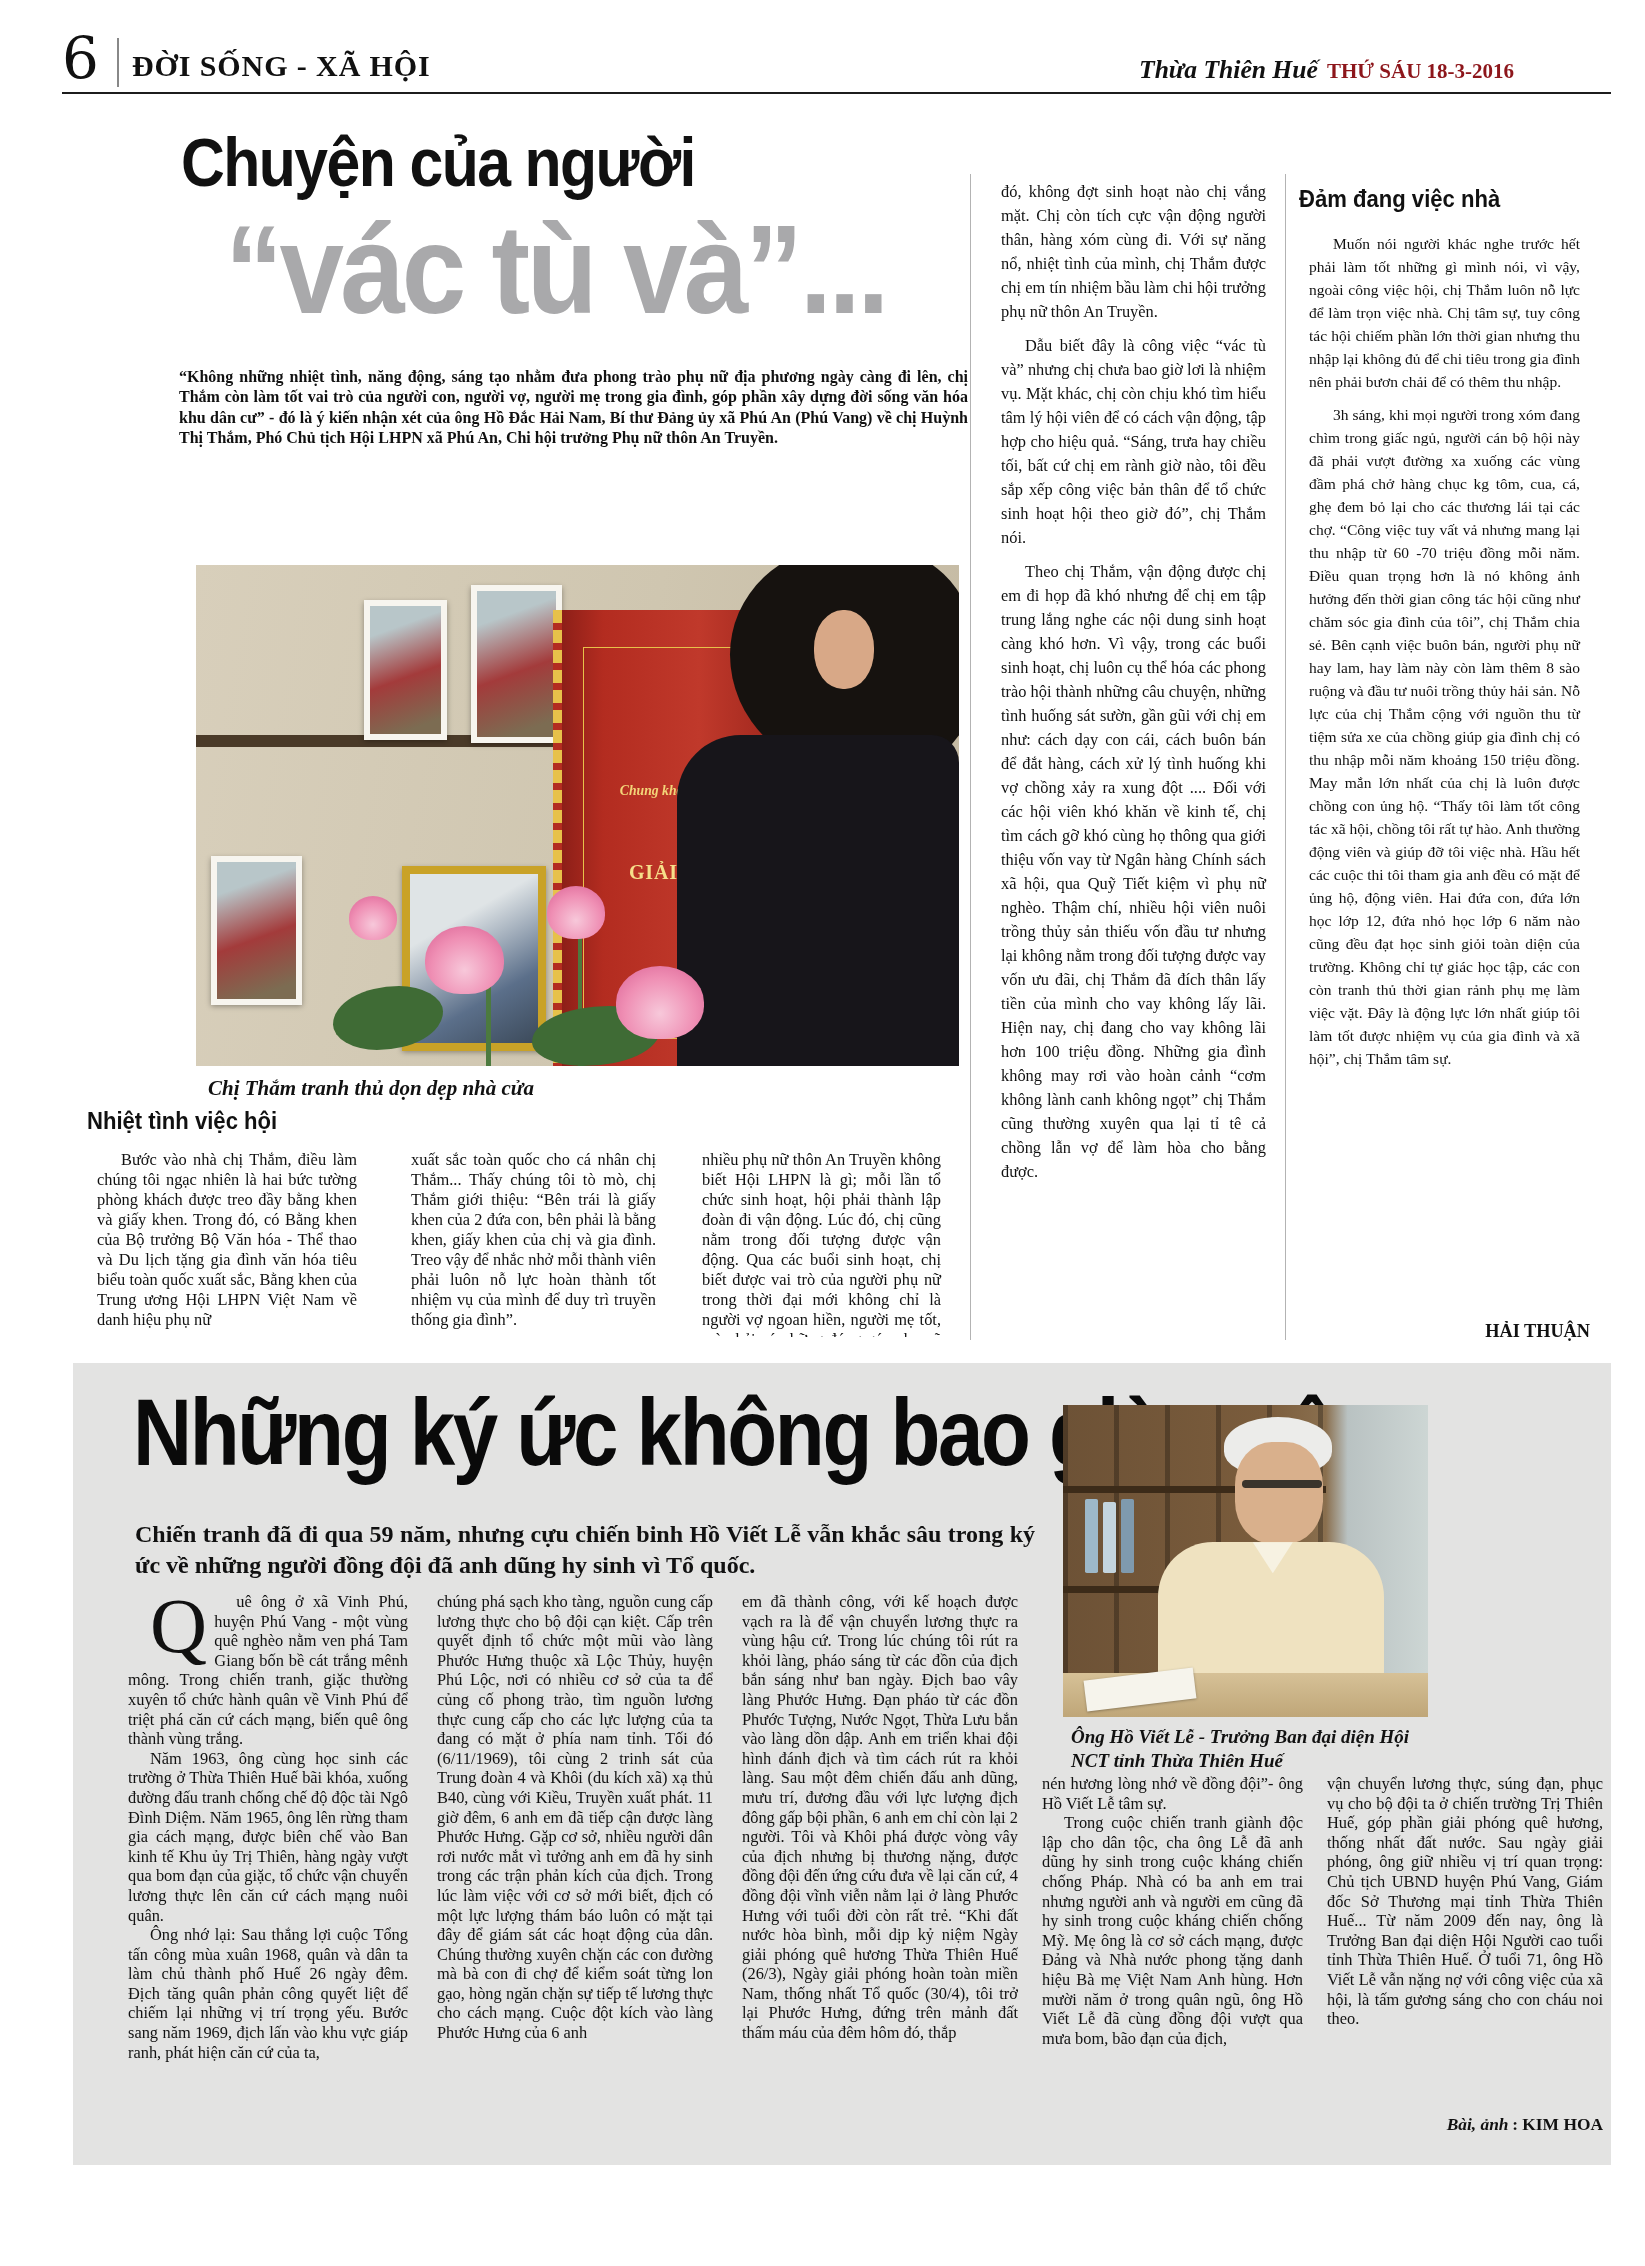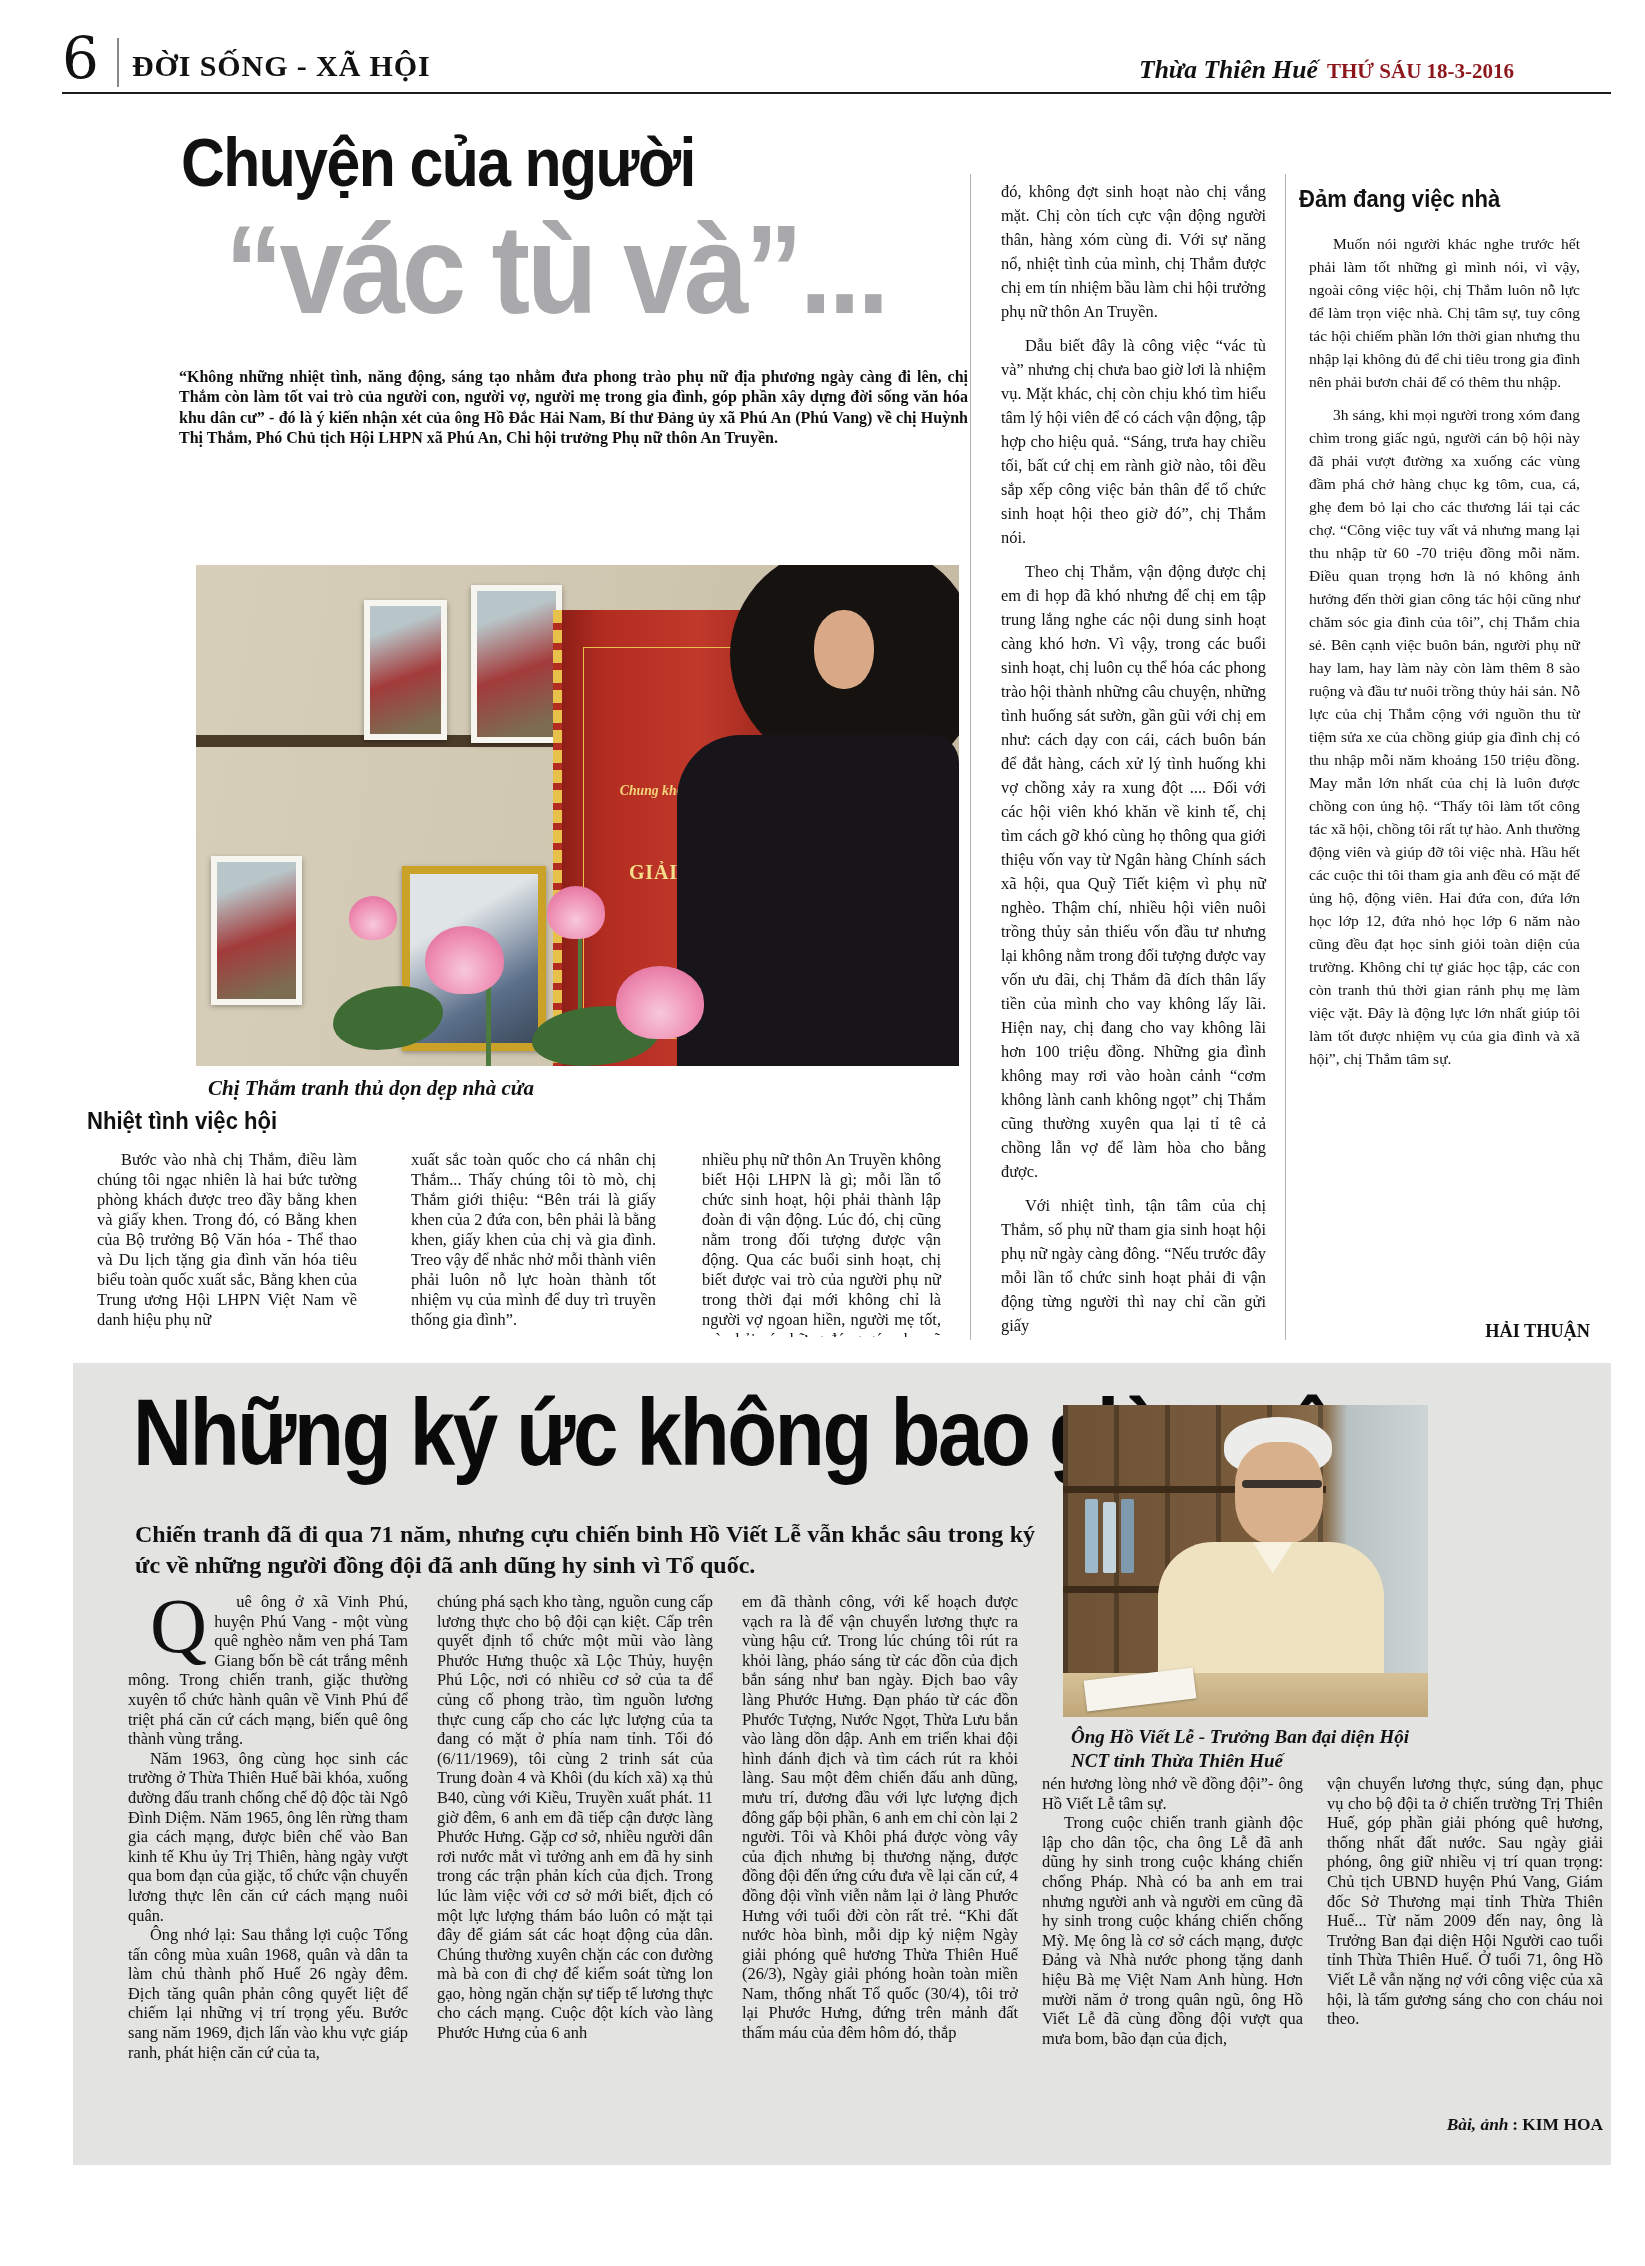--- a/index.html
+++ b/index.html
@@ -149,37 +149,36 @@
       <p>nhiều phụ nữ thôn An Truyền không biết Hội LHPN là gì; mỗi lần tổ chức sinh hoạt, hội phải thành lập đoàn đi vận động. Lúc đó, chị cũng nằm trong đối tượng được vận động. Qua các buổi sinh hoạt, chị biết được vai trò của người phụ nữ trong thời đại mới không chỉ là người vợ ngoan hiền, người mẹ tốt, mà phải có những đóng góp cho xã hội. Từ</p>
     </div>
 
   <div class="abs vrule" style="left:970px;top:174px;height:1166px;"></div>
   <div class="abs vrule" style="left:1285px;top:174px;height:1166px;"></div>
 
   <div class="abs bodycol c-mid cont" style="left:991px;top:170px;width:285px;height:1181px;">
       <p>đó, không đợt sinh hoạt nào chị vắng mặt. Chị còn tích cực vận động người thân, hàng xóm cùng đi. Với sự năng nổ, nhiệt tình của mình, chị Thắm được chị em tín nhiệm bầu làm chi hội trưởng phụ nữ thôn An Truyền.</p>
       <p>Dẫu biết đây là công việc “vác tù và” nhưng chị chưa bao giờ lơi là nhiệm vụ. Mặt khác, chị còn chịu khó tìm hiểu tâm lý hội viên để có cách vận động, tập hợp cho hiệu quả. “Sáng, trưa hay chiều tối, bất cứ chị em rành giờ nào, tôi đều sắp xếp công việc bản thân để tổ chức sinh hoạt hội theo giờ đó”, chị Thắm nói.</p>
       <p>Theo chị Thắm, vận động được chị em đi họp đã khó nhưng để chị em tập trung lắng nghe các nội dung sinh hoạt càng khó hơn. Vì vậy, trong các buổi sinh hoạt, chị luôn cụ thể hóa các phong trào hội thành những câu chuyện, những tình huống sát sườn, gần gũi với chị em như: cách dạy con cái, cách buôn bán để đắt hàng, cách xử lý tình huống khi vợ chồng xảy ra xung đột .... Đối với các hội viên khó khăn về kinh tế, chị tìm cách gỡ khó cùng họ thông qua giới thiệu vốn vay từ Ngân hàng Chính sách xã hội, qua Quỹ Tiết kiệm vì phụ nữ nghèo. Thậm chí, nhiều hội viên nuôi trồng thủy sản thiếu vốn đầu tư nhưng lại không nằm trong đối tượng được vay vốn ưu đãi, chị Thắm đã đích thân lấy tiền của mình cho vay không lấy lãi. Hiện nay, chị đang cho vay không lãi hơn 100 triệu đồng. Những gia đình không may rơi vào hoàn cảnh “cơm không lành canh không ngọt” chị Thắm cũng thường xuyên qua lại tỉ tê cả chồng lẫn vợ để làm hòa cho bằng được.</p>
-      <p>Với nhiệt tình, tận tâm của chị Thắm, số phụ nữ tham gia sinh hoạt hội phụ nữ ngày càng đông. “Nếu trước đây mỗi lần tổ chức sinh hoạt phải đi vận động từng người thì nay chỉ cần gửi giấy</p>
     </div>
 
   <div class="abs" style="left:1299px;top:170px;width:291px;height:1184px;">
     <div class="subhead" style="margin:14.6px 0 9.1px 0;">Đảm đang việc nhà</div>
     <div class="bodycol c-mid5" style="width:291px;height:959px;">
         <p>Muốn nói người khác nghe trước hết phải làm tốt những gì mình nói, vì vậy, ngoài công việc hội, chị Thắm luôn nỗ lực để làm trọn việc nhà. Chị tâm sự, tuy công tác hội chiếm phần lớn thời gian nhưng thu nhập lại không đủ để chi tiêu trong gia đình nên phải bươn chải để có thêm thu nhập.</p>
         <p>3h sáng, khi mọi người trong xóm đang chìm trong giấc ngủ, người cán bộ hội này đã phải vượt đường xa xuống các vùng đầm phá chở hàng chục kg tôm, cua, cá, ghẹ đem bỏ lại cho các thương lái tại các chợ. “Công việc tuy vất vả nhưng mang lại thu nhập từ 60 -70 triệu đồng mỗi năm. Điều quan trọng hơn là nó không ảnh hưởng đến thời gian công tác hội cũng như chăm sóc gia đình của tôi”, chị Thắm chia sẻ. Bên cạnh việc buôn bán, người phụ nữ hay lam, hay làm này còn làm thêm 8 sào ruộng và đầu tư nuôi trồng thủy hải sản. Nỗ lực của chị Thắm cộng với nguồn thu từ tiệm sửa xe của chồng giúp gia đình chị có thu nhập mỗi năm khoảng 150 triệu đồng. May mắn lớn nhất của chị là luôn được chồng con ủng hộ. “Thấy tôi làm tốt công tác xã hội, chồng tôi rất tự hào. Anh thường động viên và giúp đỡ tôi việc nhà. Hầu hết các cuộc thi tôi tham gia anh đều có mặt để ủng hộ, động viên. Hai đứa con, đứa lớn học lớp 12, đứa nhỏ học lớp 6 năm nào cũng đều đạt học sinh giỏi toàn diện của trường. Không chỉ tự giác học tập, các con còn tranh thủ thời gian rảnh phụ mẹ làm việc vặt. Đây là động lực lớn nhất giúp tôi làm tốt được nhiệm vụ của gia đình và xã hội”, chị Thắm tâm sự.</p>
       </div>
   </div>
   <div class="abs byline" style="left:1299px;top:1321px;width:291px;">HẢI THUẬN</div>
 
   <div class="abs gray-block" style="left:73px;top:1363px;width:1538px;height:802px;"></div>
 
   <div class="abs a2-hl" style="left:133px;top:1385px;">Những ký ức không bao giờ quên</div>
 
-  <div class="abs a2-lede" style="left:135px;top:1519px;width:900px;">Chiến tranh đã đi qua 71 năm, nhưng cựu chiến binh Hồ Viết Lễ vẫn khắc sâu trong ký ức về những người đồng đội đã anh dũng hy sinh vì Tổ quốc.</div>
+  <div class="abs a2-lede" style="left:135px;top:1519px;width:900px;">Chiến tranh đã đi qua 59 năm, nhưng cựu chiến binh Hồ Viết Lễ vẫn khắc sâu trong ký ức về những người đồng đội đã anh dũng hy sinh vì Tổ quốc.</div>
 
   <div class="abs photo ph2" style="left:1063px;top:1405px;width:365px;height:312px;">
     <div class="stripes"></div>
     <div class="shelfline" style="top:26%;"></div>
     <div class="shelfline" style="top:58%;"></div>
     <div class="book" style="left:6%;top:30%;height:24%;background:#9db8c9;"></div>
     <div class="book" style="left:11%;top:31%;height:23%;background:#c3d4de;"></div>
     <div class="book" style="left:16%;top:30%;height:24%;background:#7f9aae;"></div>
     <div class="hairm" style="left:44%;top:4%;width:108px;height:58px;"></div>
     <div class="facem" style="left:47%;top:12%;width:88px;height:102px;"></div>

